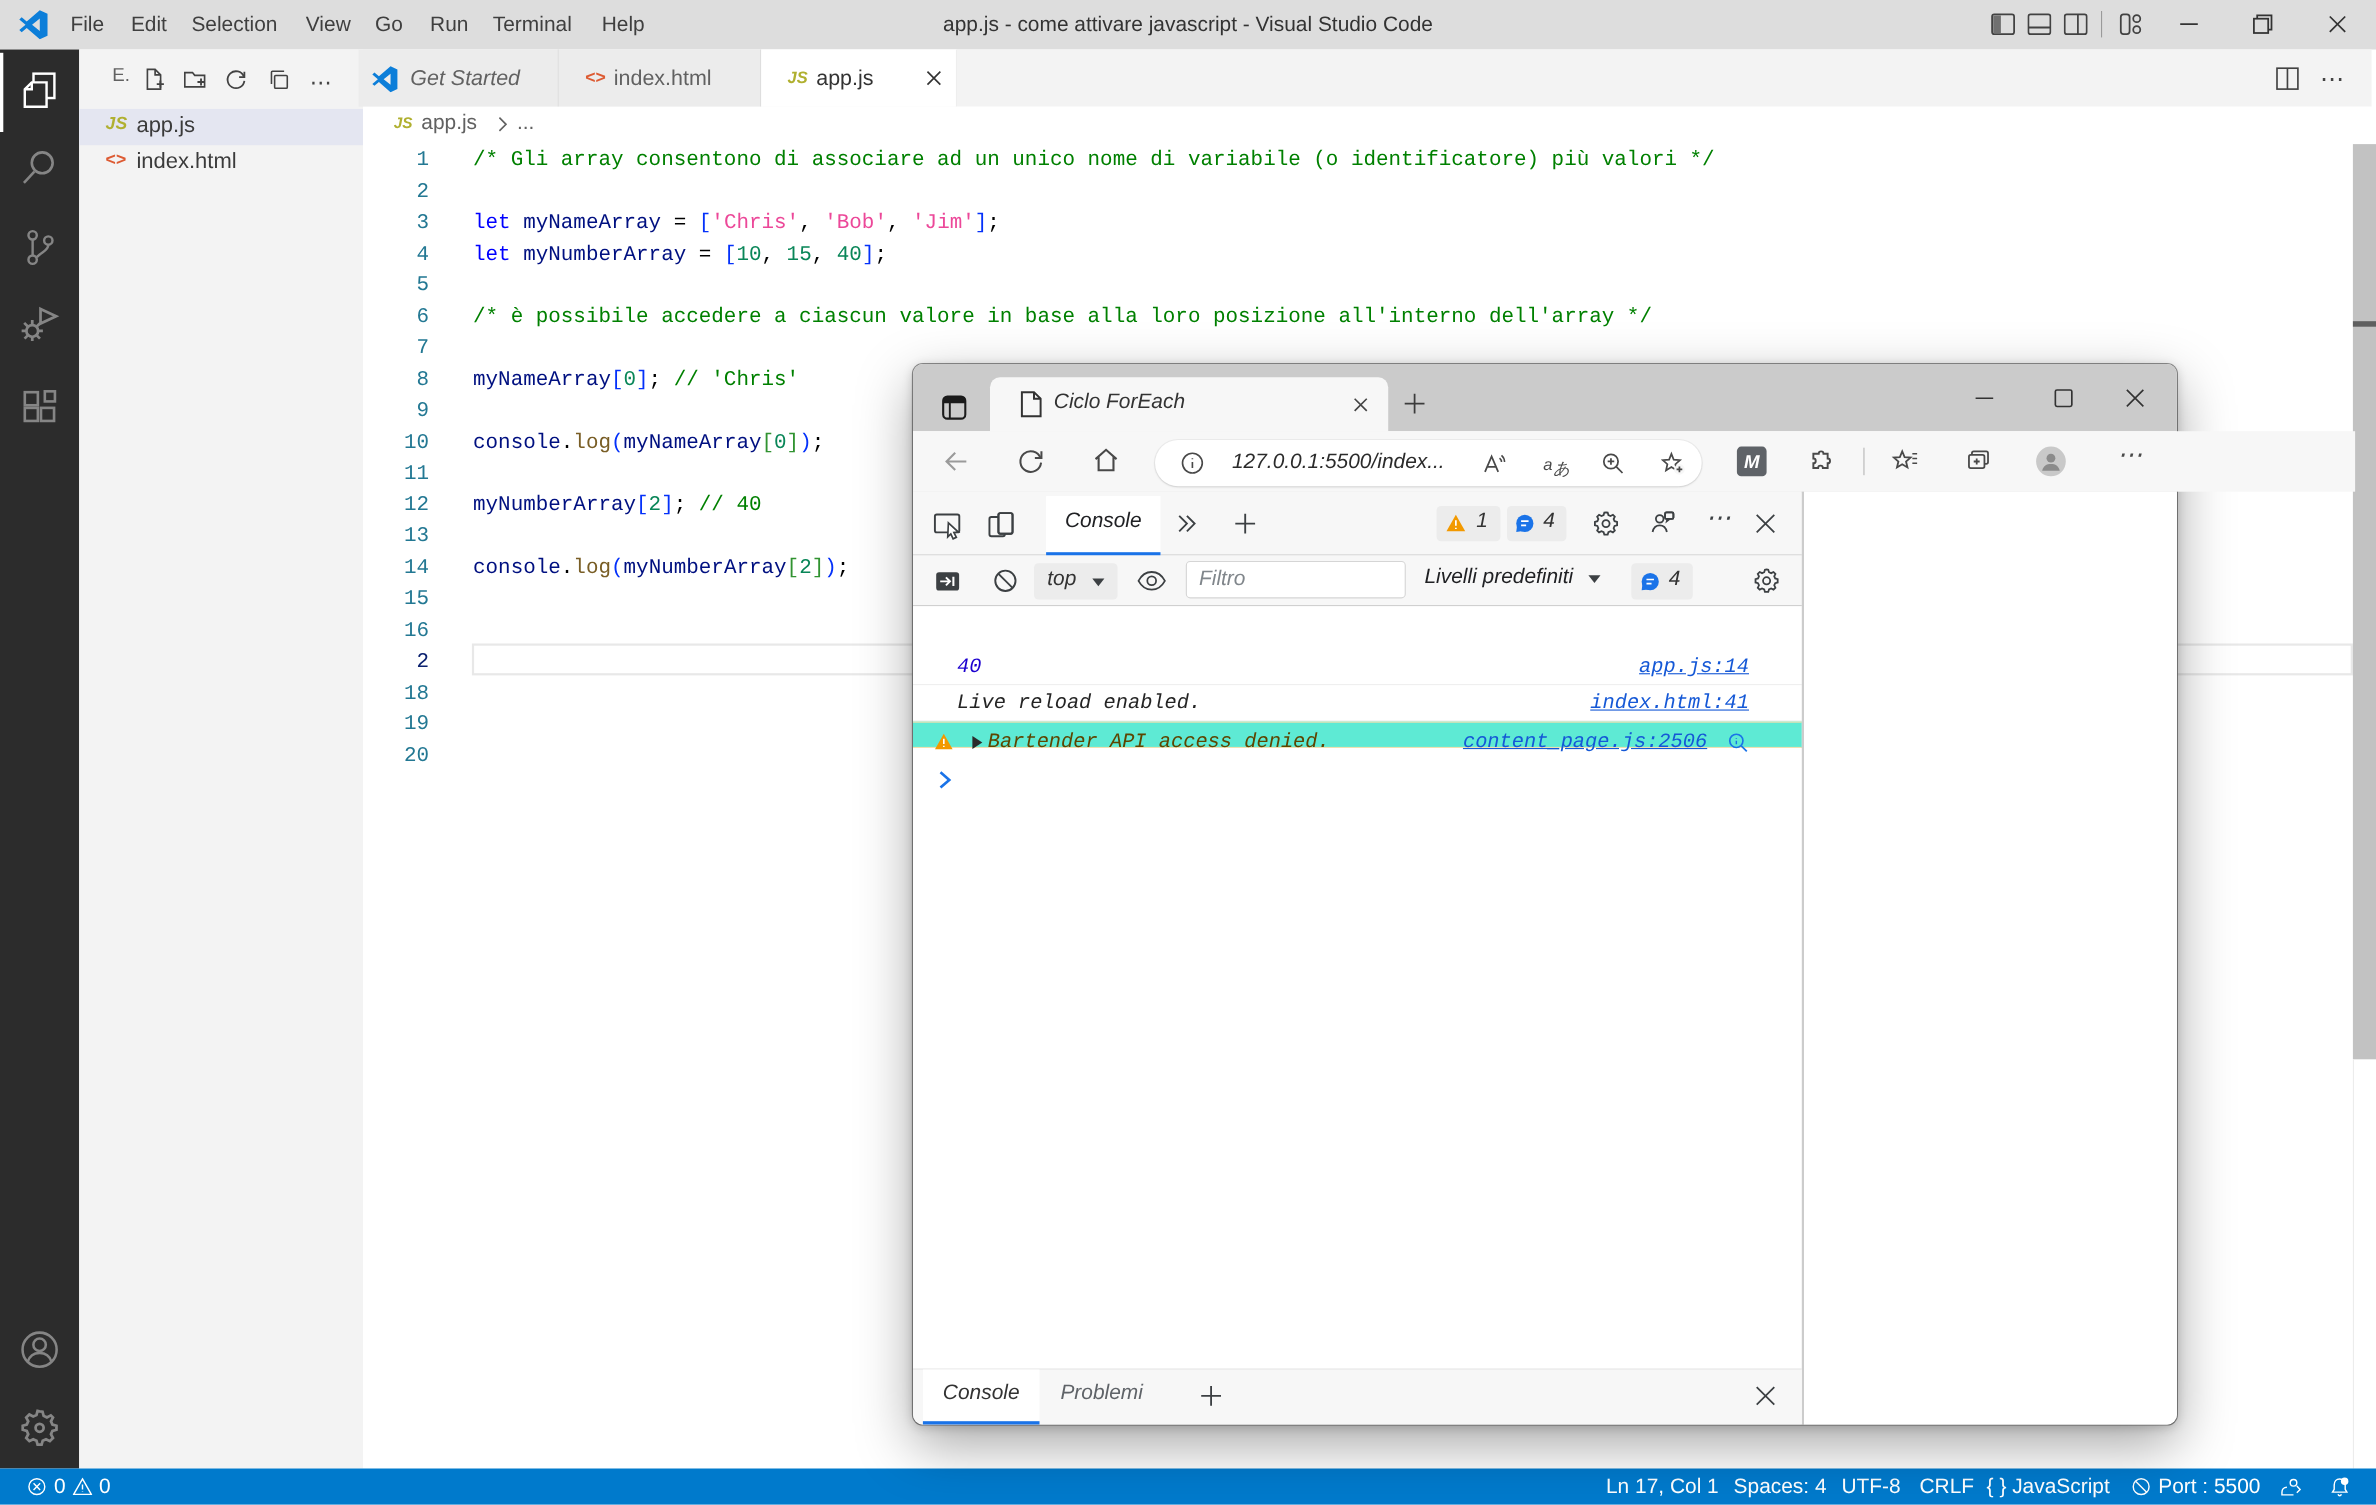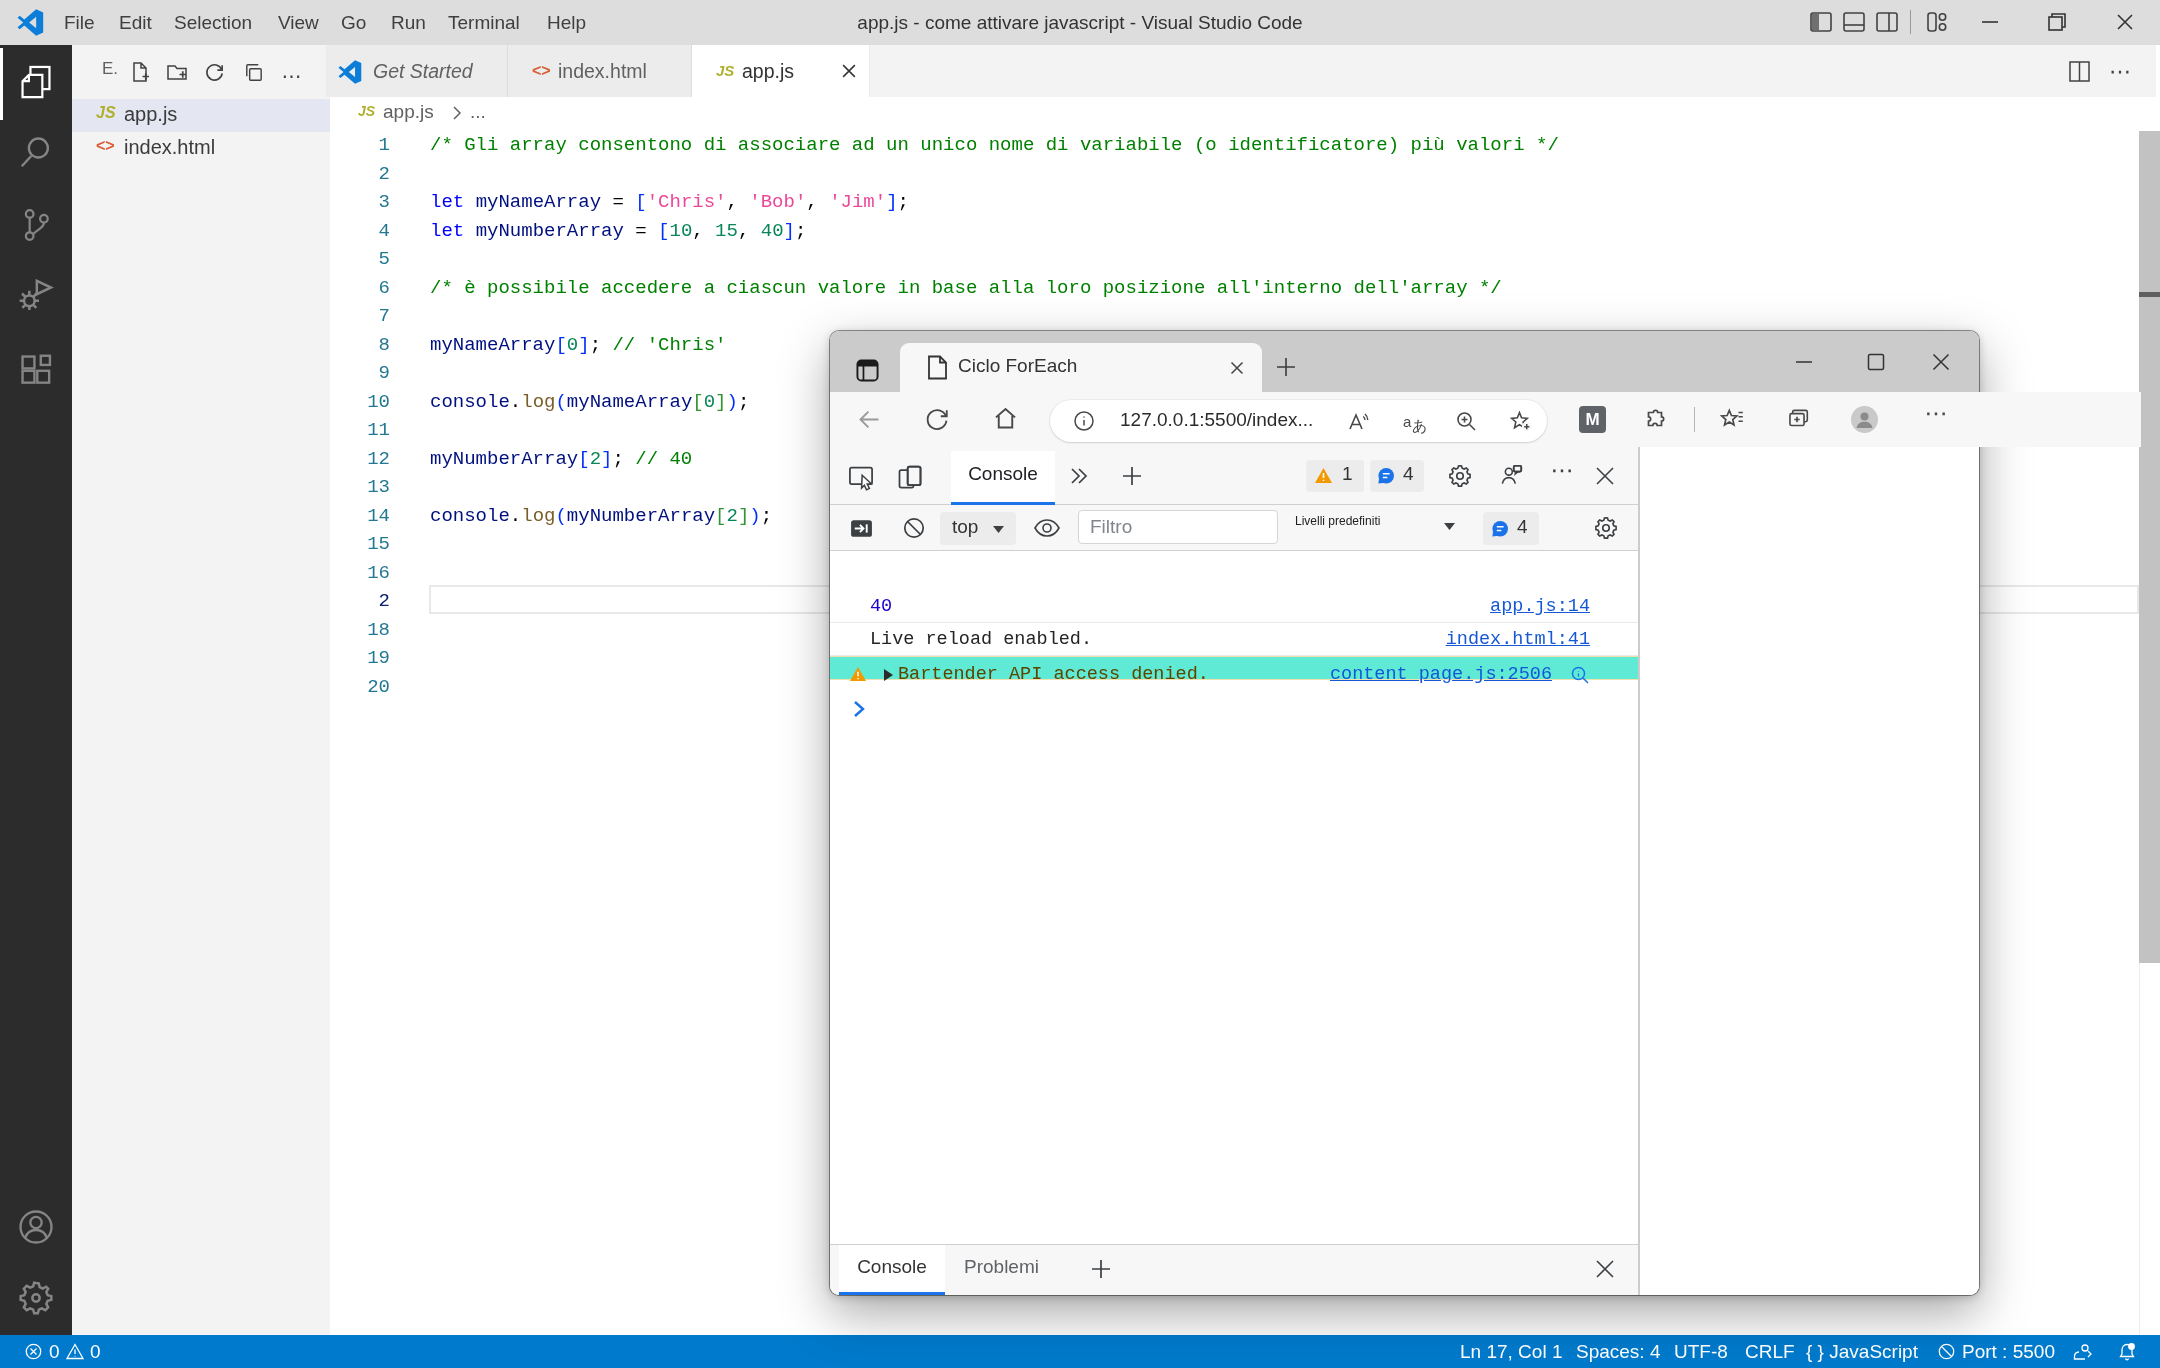--- a/index.html
+++ b/index.html
@@ -41,21 +41,21 @@
 .c-num { color:#098658; }
 .c-fn  { color:#795E26; }
 .c-b1  { color:#0431fa; }
 .c-b2  { color:#319331; }
 
 
 .status { left:0; top:1335px; width:2160px; height:33px; background:#007acc; color:#ffffff; font-size:19px; }
 .st-item { position:absolute; top:0; height:33px; line-height:33px; white-space:nowrap; color:#fff; }
 
 
-.edge { left:830px; top:331px; width:1149px; height:964px; border-radius:9px; box-shadow:0 18px 50px rgba(0,0,0,0.35), 0 2px 10px rgba(0,0,0,0.2), 0 0 0 1px rgba(130,130,130,0.85); background:#fff; }
+.edge { left:830px; top:331px; width:1149px; height:964px; border-radius:9px; box-shadow:0 18px 50px rgba(0,0,0,0.35), 0 2px 10px rgba(0,0,0,0.2), 0 0 0 1px rgba(130,130,130,0.85); background:#fff;font-style:italic; }
 .e-title { position:absolute; left:0; top:0; width:1149px; height:61px; background:#cbcbcb; border-radius:9px 9px 0 0; }
 .e-tab { position:absolute; left:70px; top:12px; width:362px; height:49px; background:#f7f7f7; border-radius:9px 9px 0 0; font-size:19px; color:#333; }
 .e-nav { position:absolute; left:0; top:61px; width:1311px; height:55px; background:#f7f7f7; }
 .e-pill { position:absolute; left:220px; top:8px; width:497px; height:42px; background:#ffffff; border-radius:21px; box-shadow:0 1px 2px rgba(0,0,0,0.12), 0 0 0 1px #ececec; font-size:19px; color:#333; }
 .dt-bar1 { position:absolute; left:0; top:116px; width:808px; height:58px; background:#f7f7f7; border-bottom:1px solid #d0d0d0; }
 .dt-bar2 { position:absolute; left:0; top:174px; width:808px; height:46px; background:#f7f7f7; border-bottom:1px solid #d0d0d0; }
 .dt-row { position:absolute; left:0; width:808px; border-bottom:1px solid #ebebeb; color:#242424; font-family:"Liberation Mono", monospace; font-size:18.5px; background:#fff; }
 .dt-link { position:absolute; top:0; color:#1558d6; text-decoration:underline; font-family:"Liberation Mono", monospace; font-size:18.5px; }
 .e-divider { position:absolute; left:808px; top:116px; width:2px; height:848px; background:#cccccc; }
 .e-drawer { position:absolute; left:0; top:913px; width:808px; height:51px; background:#f7f7f7; border-top:1px solid #d0d0d0; border-radius:0 0 0 9px; font-size:19px; color:#333; }
@@ -457,21 +457,21 @@
             <path d="M1 1 L6.5 8 L12 1 Z" fill="#3c4043"></path>
           </svg>
     </div>
     <svg class="abs" style="left:203px;top:12px" width="28" height="22" viewBox="0 0 28 22" fill="none" stroke="#3c4043" stroke-width="1.6">
           <path d="M2 11 C5 5.5 9 3 14 3 C19 3 23 5.5 26 11 C23 16.5 19 19 14 19 C9 19 5 16.5 2 11 Z"></path>
           <circle cx="14" cy="11" r="4"></circle>
         </svg>
     <div class="abs" style="left:248px;top:5px;width:200px;height:34px;background:#fff;border:1px solid #d5d5d5;border-radius:4px">
       <span class="abs" style="left:11px;top:5px;color:#80868b;font-size:19px">Filtro</span>
     </div>
-    <span class="abs" style="left:465px;top:9px;font-size:12px;color:#202124">Livelli predefiniti</span>
+    <span class="abs" style="left:465px;top:9px;font-size:19px;color:#202124">Livelli predefiniti</span>
     <svg class="abs" style="left:613px;top:17px" width="13" height="9" viewBox="0 0 13 9">
           <path d="M1 1 L6.5 8 L12 1 Z" fill="#3c4043"></path>
         </svg>
     <div class="badge" style="left:653px;top:7px;width:56px;height:33px">
       <svg class="abs" style="left:8px;top:8px" width="18" height="18" viewBox="0 0 18 18">
             <circle cx="9.2" cy="8.8" r="7.8" fill="#1a73e8"></circle>
             <path d="M1.4 16.6 L2.2 10.5 L7.5 15.8 Z" fill="#1a73e8"></path>
             <path d="M5.8 6.8 H12.6 M5.8 10.6 H10.4" stroke="#fff" stroke-width="1.5"></path>
           </svg>
       <span class="abs" style="left:34px;top:4px">4</span>

